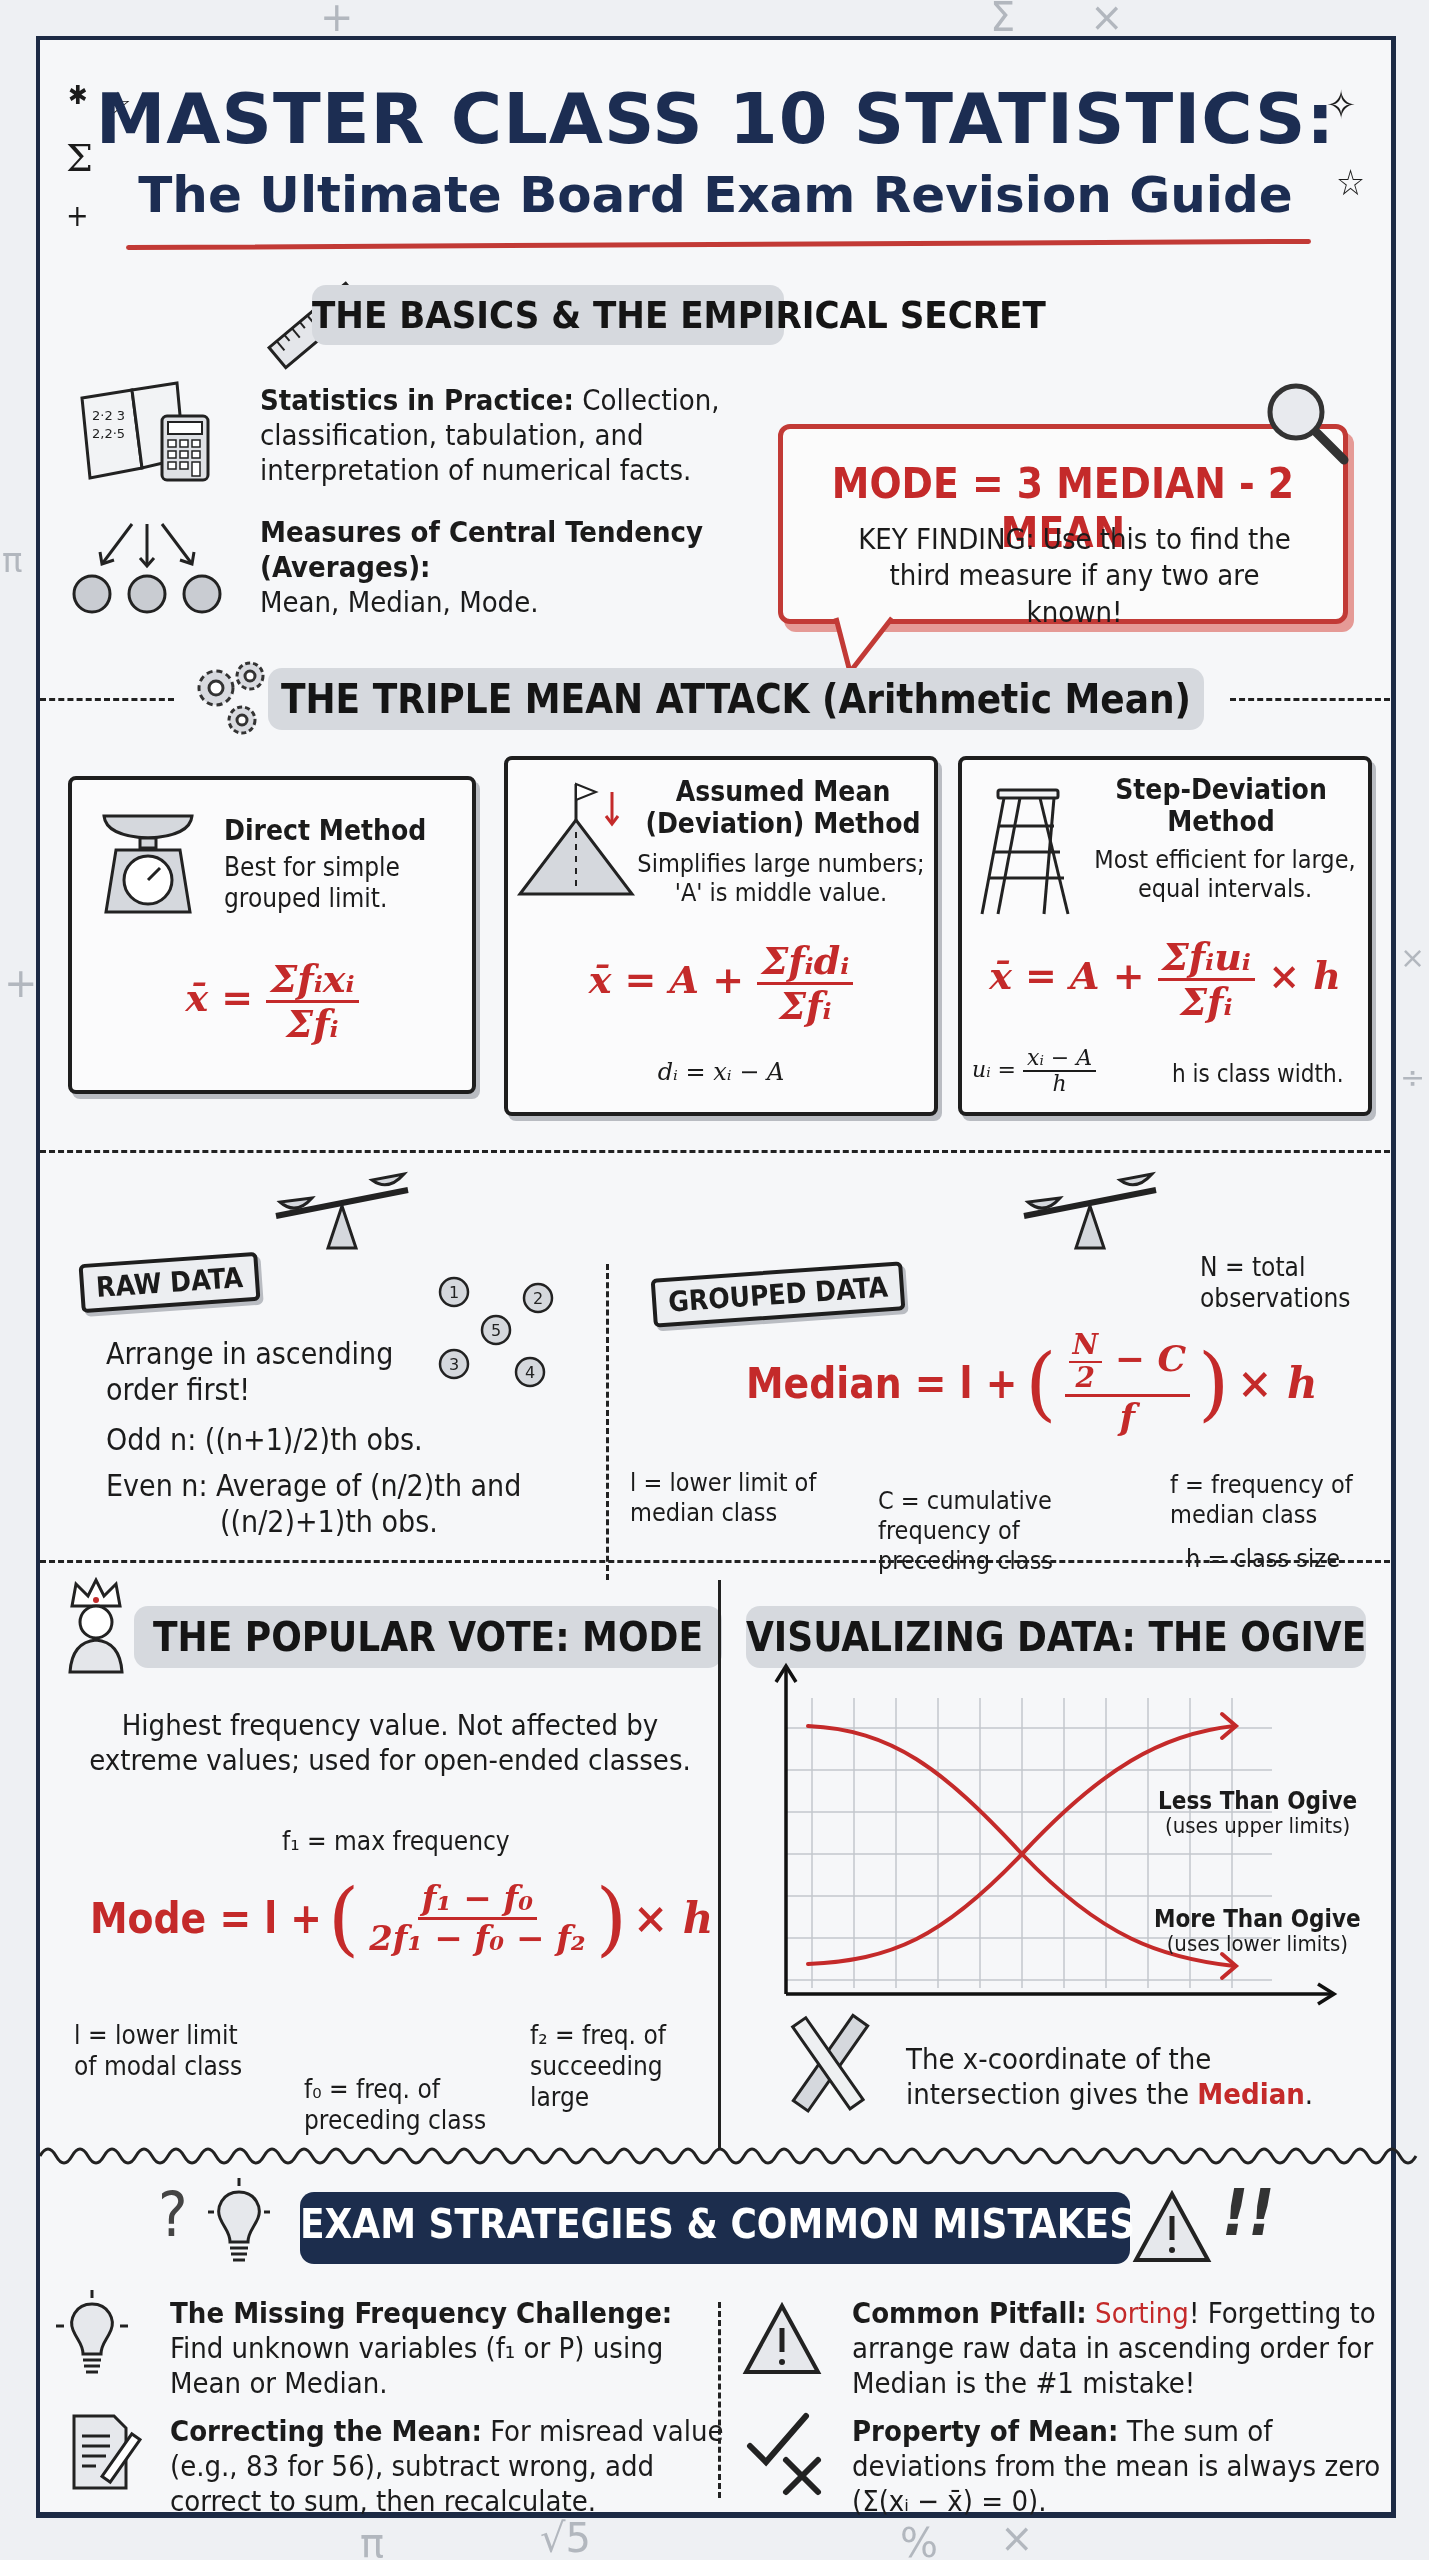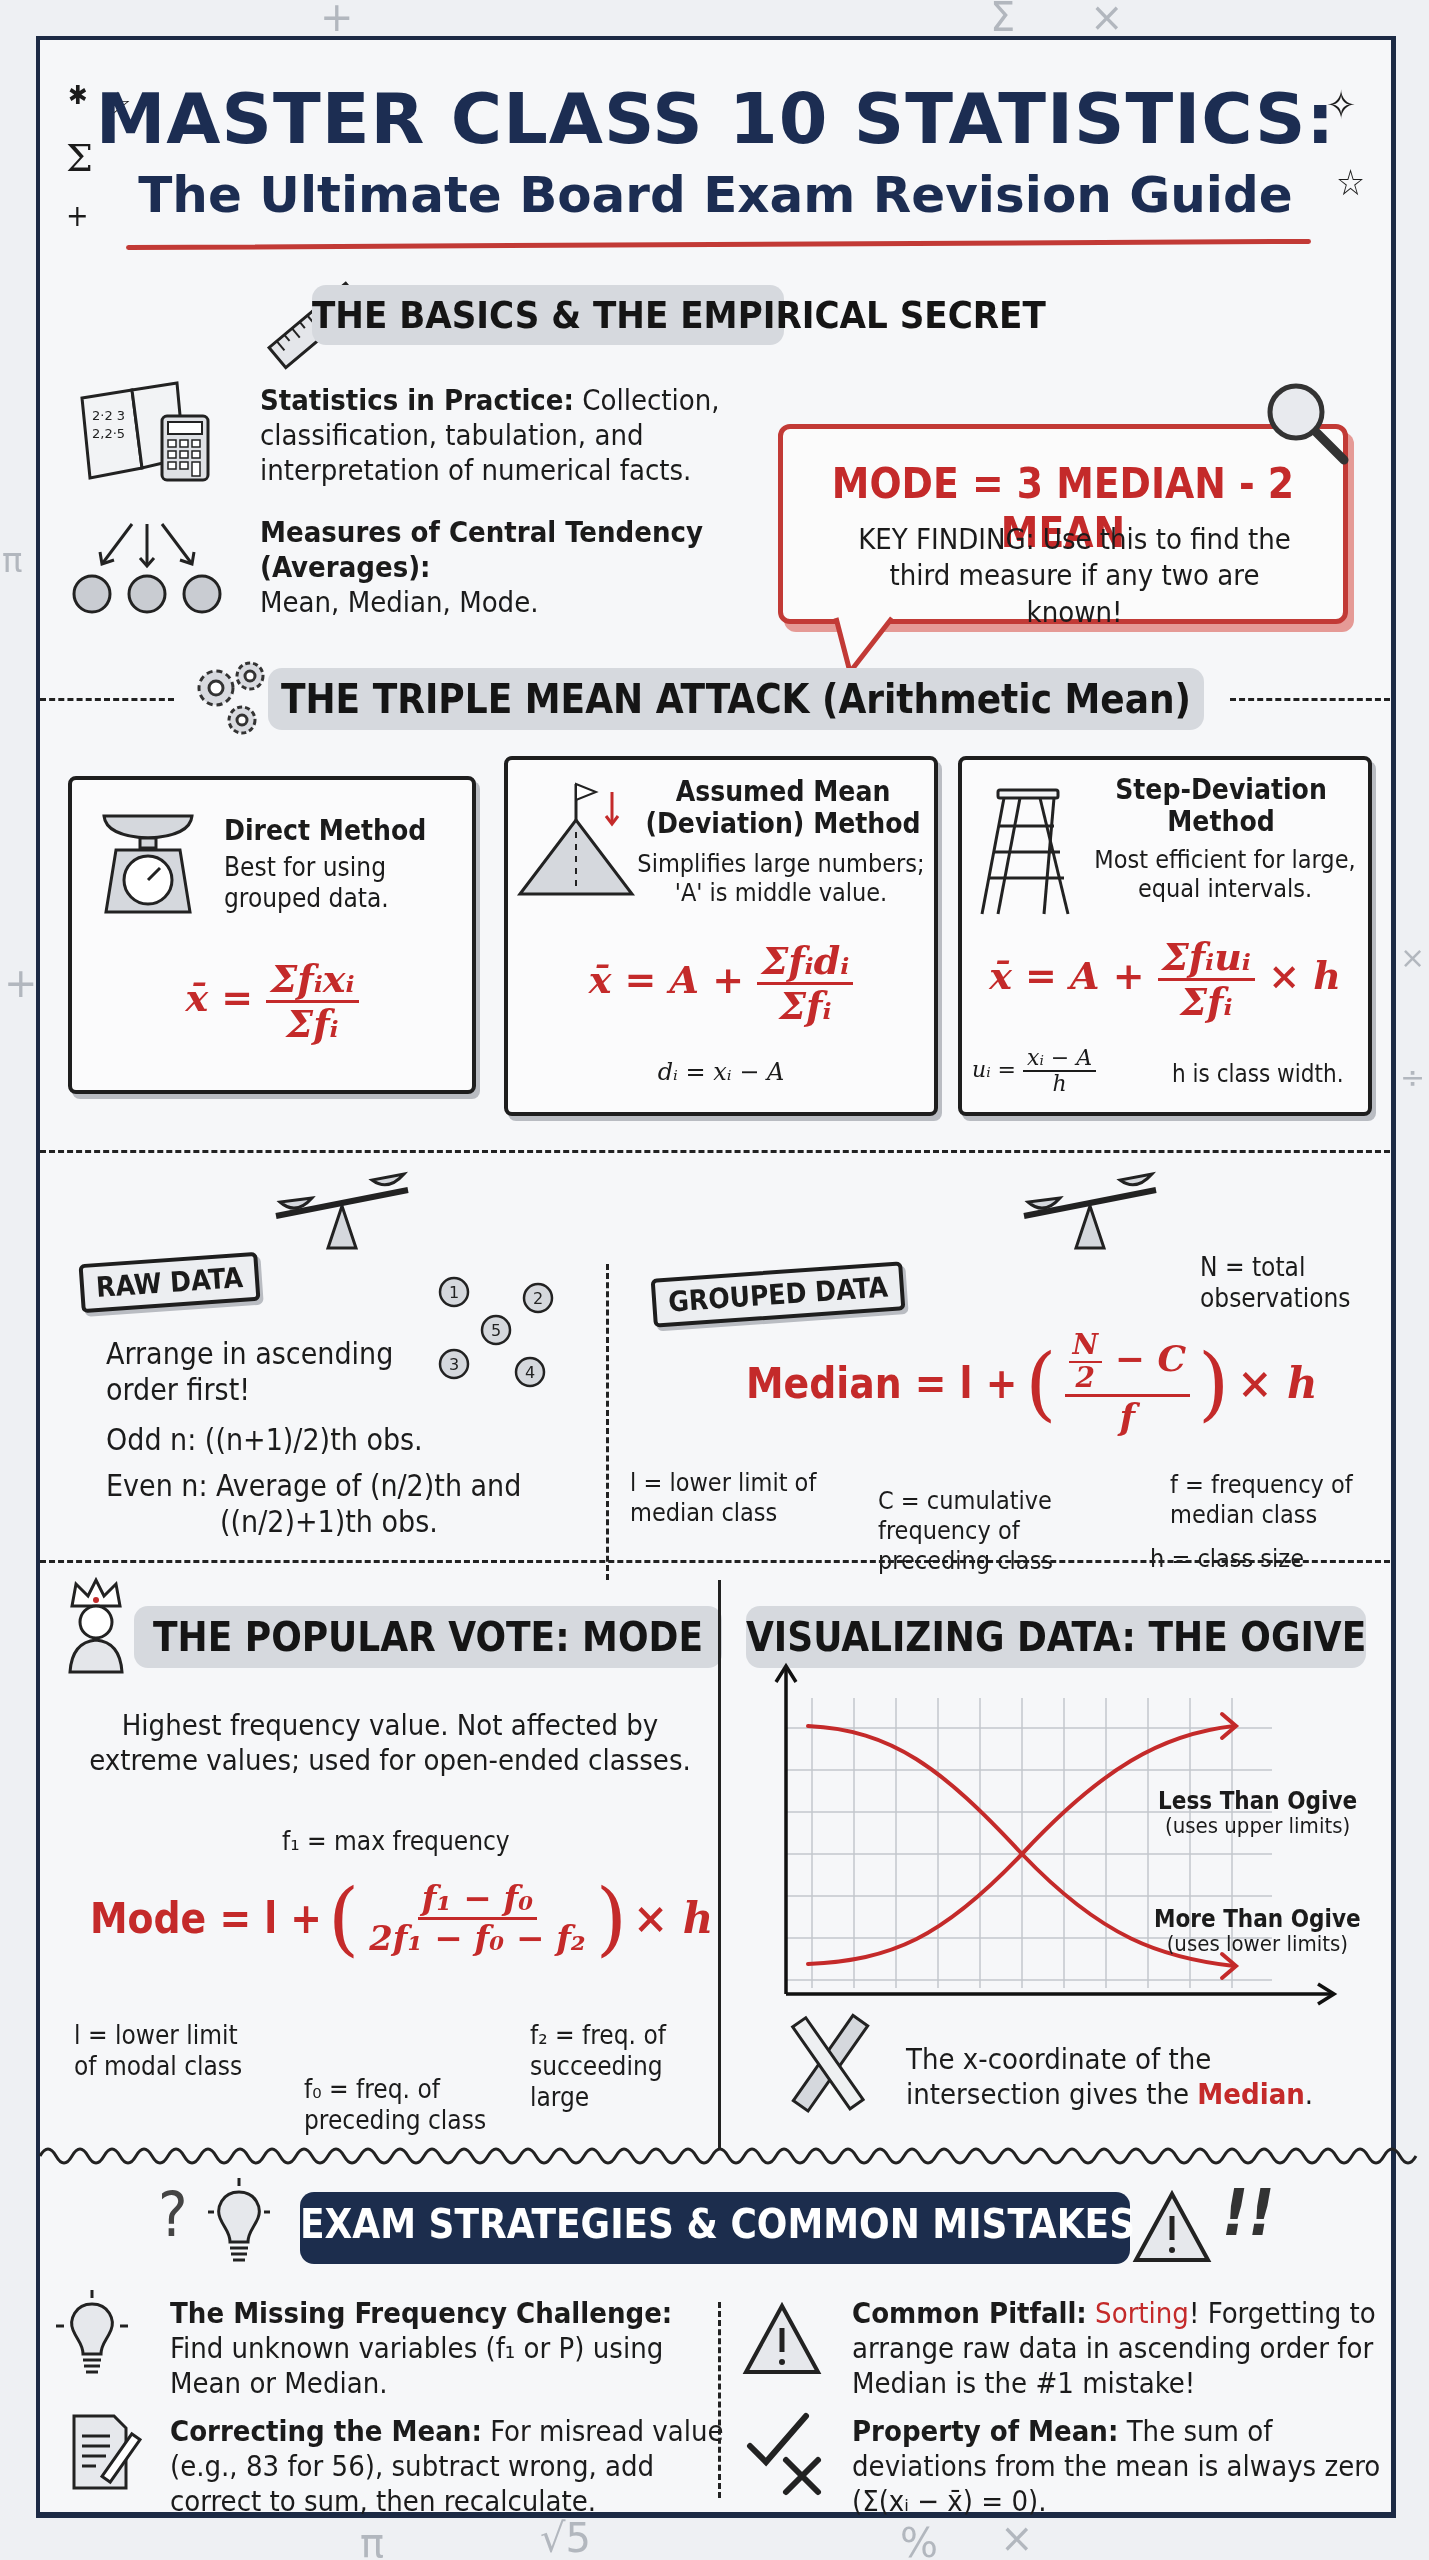--- a/index.html
+++ b/index.html
@@ -172,21 +172,21 @@
 
   <div class="card" style="left:28px;top:736px;width:408px;height:318px;">
     <svg class="abs" style="left:28px;top:32px;" width="96" height="110" viewBox="0 0 96 110">
       <path d="M4 4 H92 Q90 24 48 26 Q6 24 4 4 Z" fill="#d5d8dd" stroke="#222" stroke-width="3"></path>
       <rect x="40" y="26" width="16" height="10" fill="#d5d8dd" stroke="#222" stroke-width="3"></rect>
       <path d="M16 38 H80 L90 100 H6 Z" fill="#d5d8dd" stroke="#222" stroke-width="3"></path>
       <circle cx="48" cy="68" r="24" fill="#fff" stroke="#222" stroke-width="3"></circle>
       <line x1="48" y1="68" x2="60" y2="56" stroke="#222" stroke-width="3"></line>
     </svg>
     <div class="abs b" style="left:152px;top:34px;font-size:28px;">Direct Method</div>
-    <div class="abs" style="left:152px;top:72px;width:200px;font-size:26px;line-height:1.2;">Best for using grouped data.</div>
+    <div class="abs" style="left:152px;top:72px;width:200px;font-size:26px;line-height:1.2;">Best for simple grouped limit.</div>
     <div class="abs math" style="left:0;right:0;top:178px;text-align:center;font-size:38px;">
       <span>x̄ =</span>
       <span class="frac">
         <span class="num">Σfᵢxᵢ</span>
         <span class="den">Σfᵢ</span>
       </span>
     </div>
   </div>
 
   <div class="card" style="left:464px;top:716px;width:434px;height:360px;">
@@ -295,21 +295,21 @@
         <span>− C</span>
       </span>
       <span class="den">f</span>
     </span>
     <span class="math" style="font-size:80px;font-style:normal;font-weight:normal;">)</span>
     <span class="math">× h</span>
   </div>
   <div class="txt" style="left:590px;top:1428px;width:200px;font-size:25px;">l = lower limit of median class</div>
   <div class="txt" style="left:838px;top:1446px;width:220px;font-size:25px;">C = cumulative frequency of preceding class</div>
   <div class="txt" style="left:1130px;top:1430px;width:210px;font-size:25px;">f = frequency of median class</div>
-  <div class="txt" style="left:1110px;top:1504px;font-size:25px;text-align:right;">h = class size</div>
+  <div class="txt" style="left:1146px;top:1504px;font-size:25px;text-align:right;">h = class size</div>
 
   <div class="dash-h" style="left:0;top:1520px;width:1350px;"></div>
   <svg class="abs" style="left:20px;top:1536px;" width="72" height="100" viewBox="0 0 72 100">
     <path d="M12 30 L16 8 L28 20 L36 4 L44 20 L56 8 L60 30 Z" fill="#fff" stroke="#222" stroke-width="3"></path>
     <circle cx="36" cy="24" r="3" fill="#c42a2a"></circle>
     <circle cx="36" cy="46" r="16" fill="#fff" stroke="#222" stroke-width="3"></circle>
     <path d="M10 96 Q12 66 36 64 Q60 66 62 96 Z" fill="#e4e6ea" stroke="#222" stroke-width="3"></path>
   </svg>
   <div class="pill" style="left:94px;top:1566px;width:588px;height:62px;line-height:62px;font-size:40px;">THE POPULAR VOTE: MODE</div>
   <div class="txt" style="left:30px;top:1668px;width:640px;text-align:center;font-size:29px;">Highest frequency value. Not affected by extreme values; used for open-ended classes.</div>

